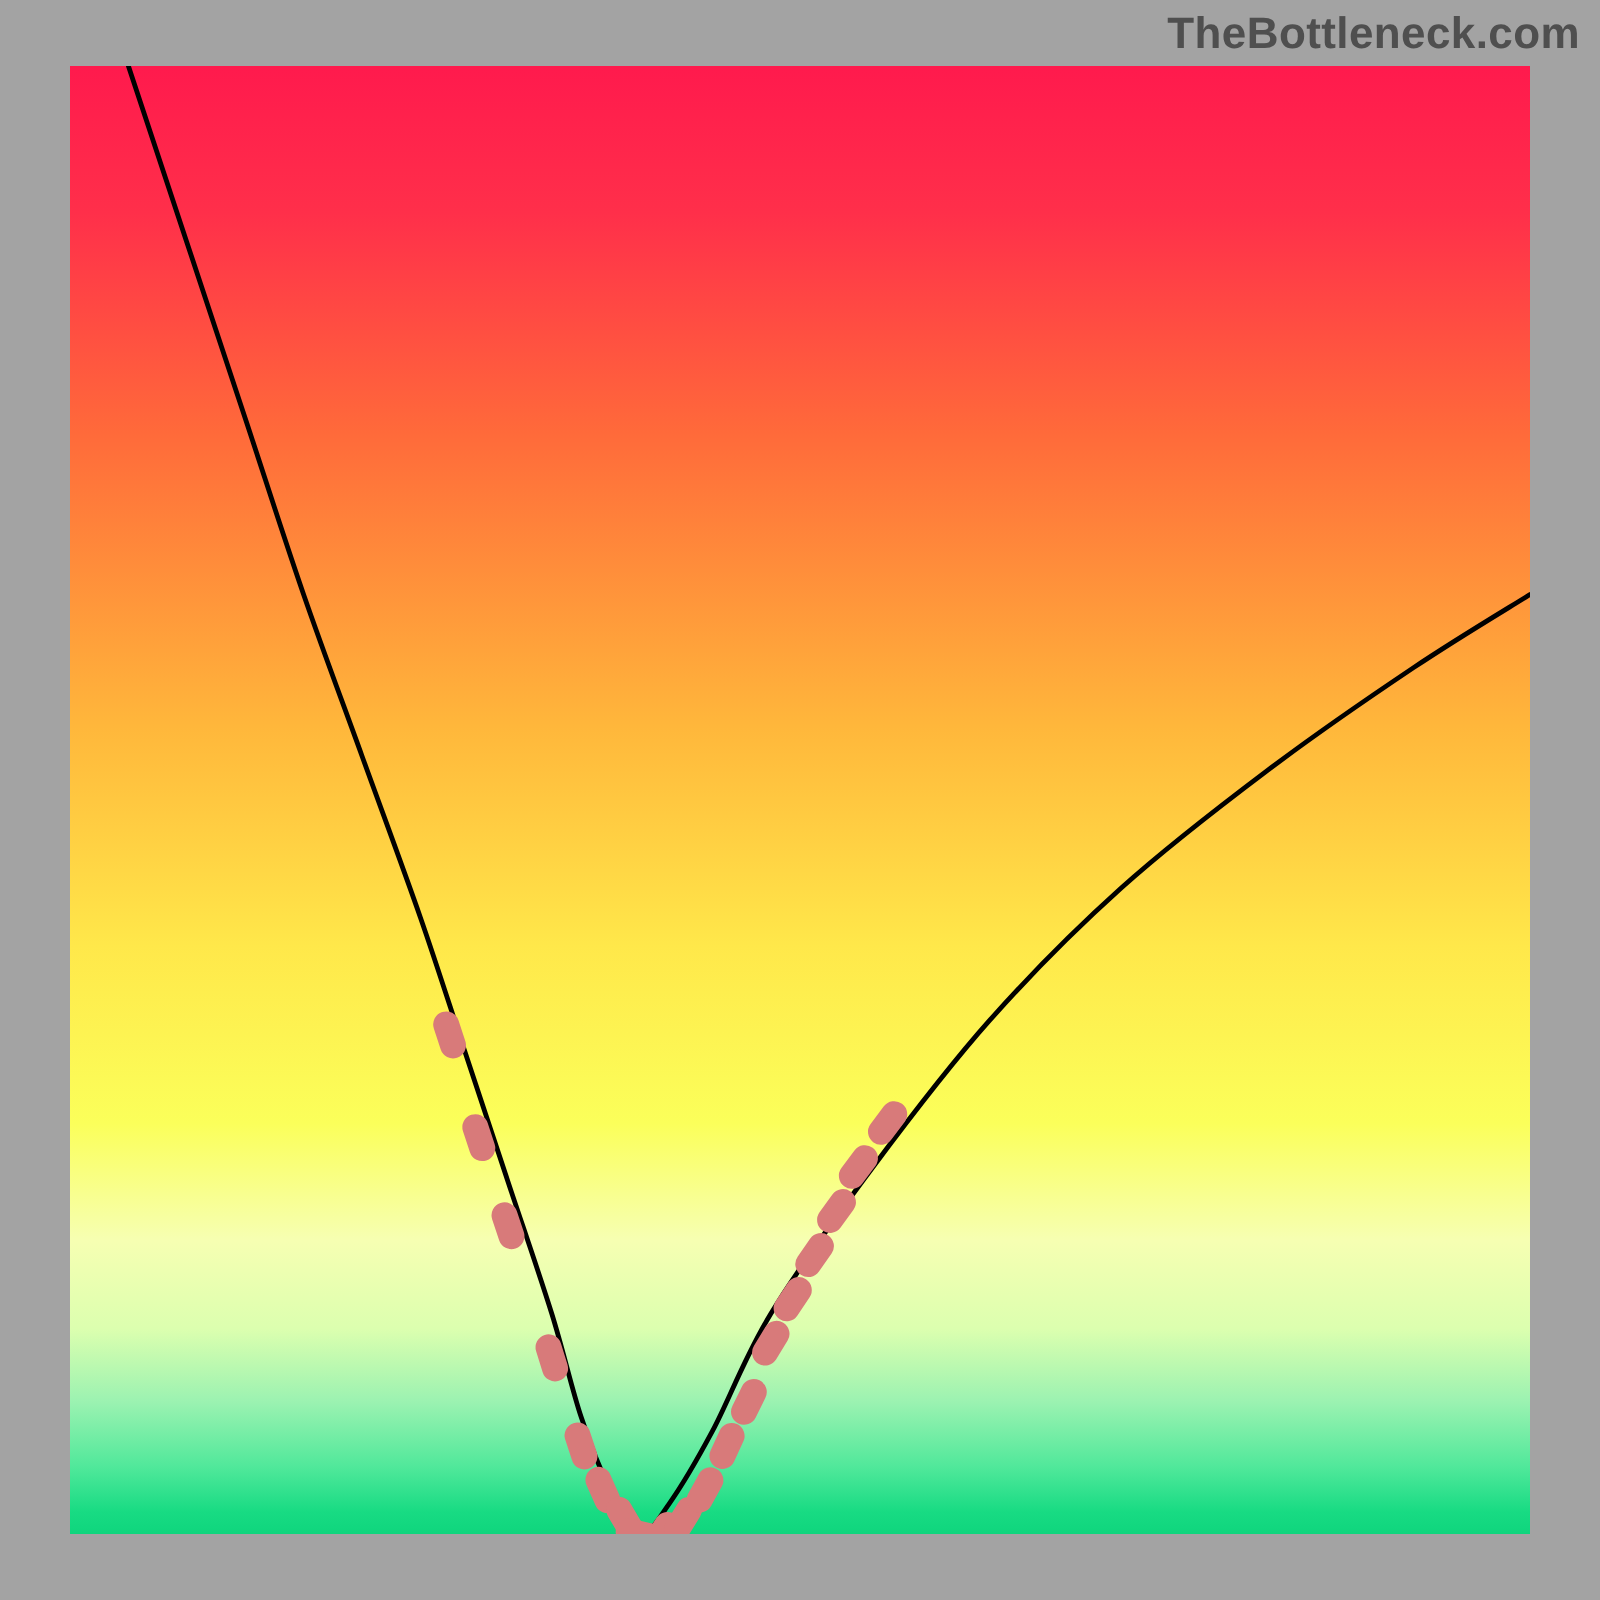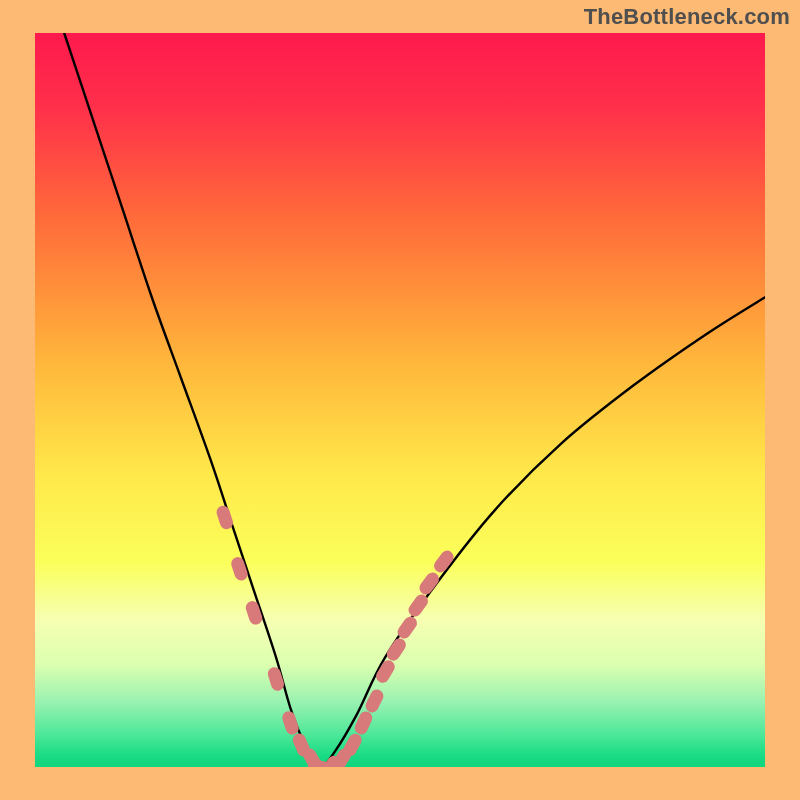--- a/index.html
+++ b/index.html
@@ -10,21 +10,21 @@
     background: #000;
     font-family: Arial, Helvetica, sans-serif;
     overflow: hidden;
   }
   .frame {
     position: absolute;
     top: 0;
     left: 0;
     width: 800px;
     height: 800px;
-    background: #fdba74;
+    background: #a3a3a3;
   }
   .watermark {
     position: absolute;
     top: 4px;
     right: 10px;
     color: #4f4f4f;
     font-size: 22px;
     font-weight: 600;
     letter-spacing: 0.2px;
     z-index: 10;

